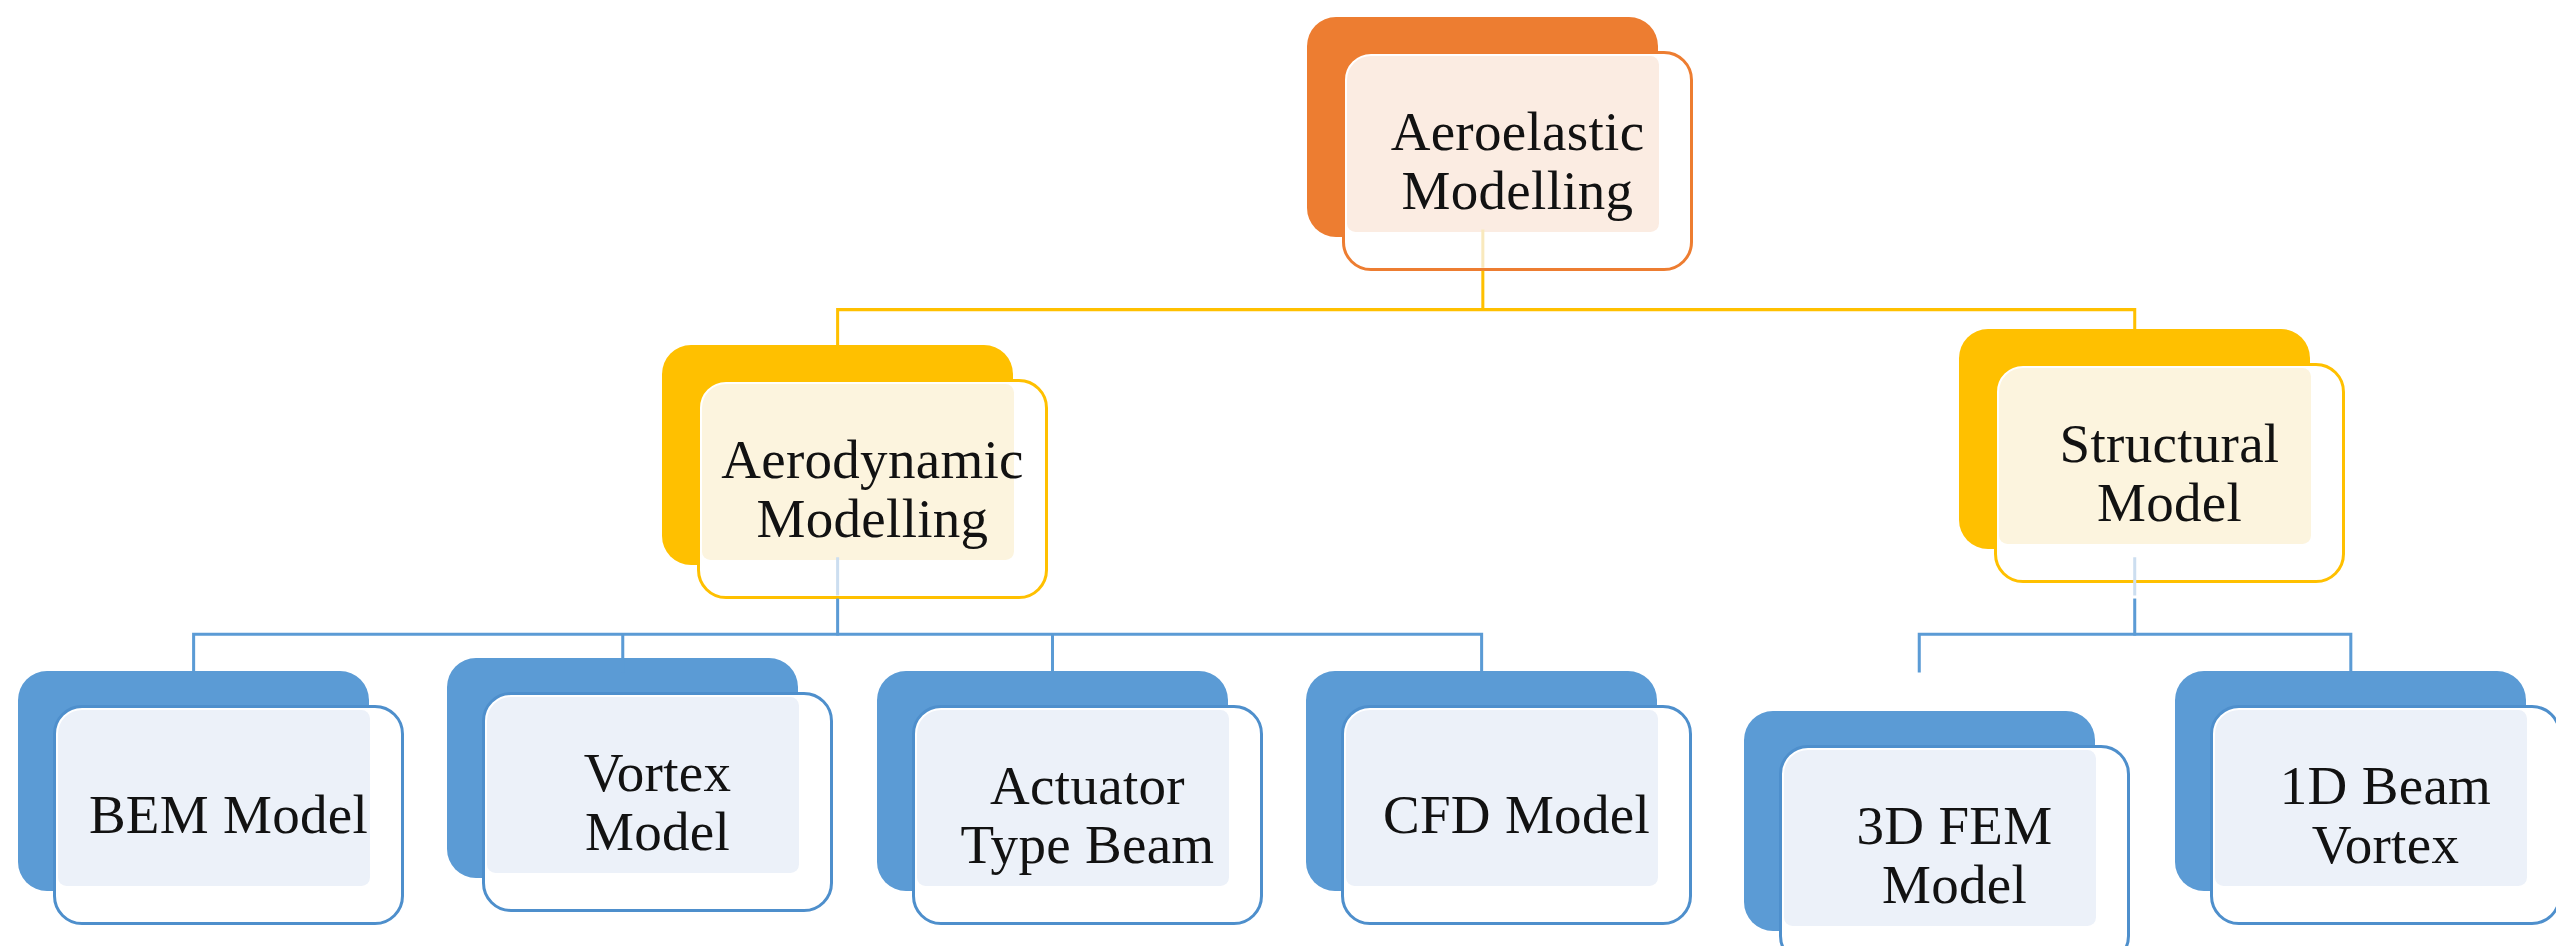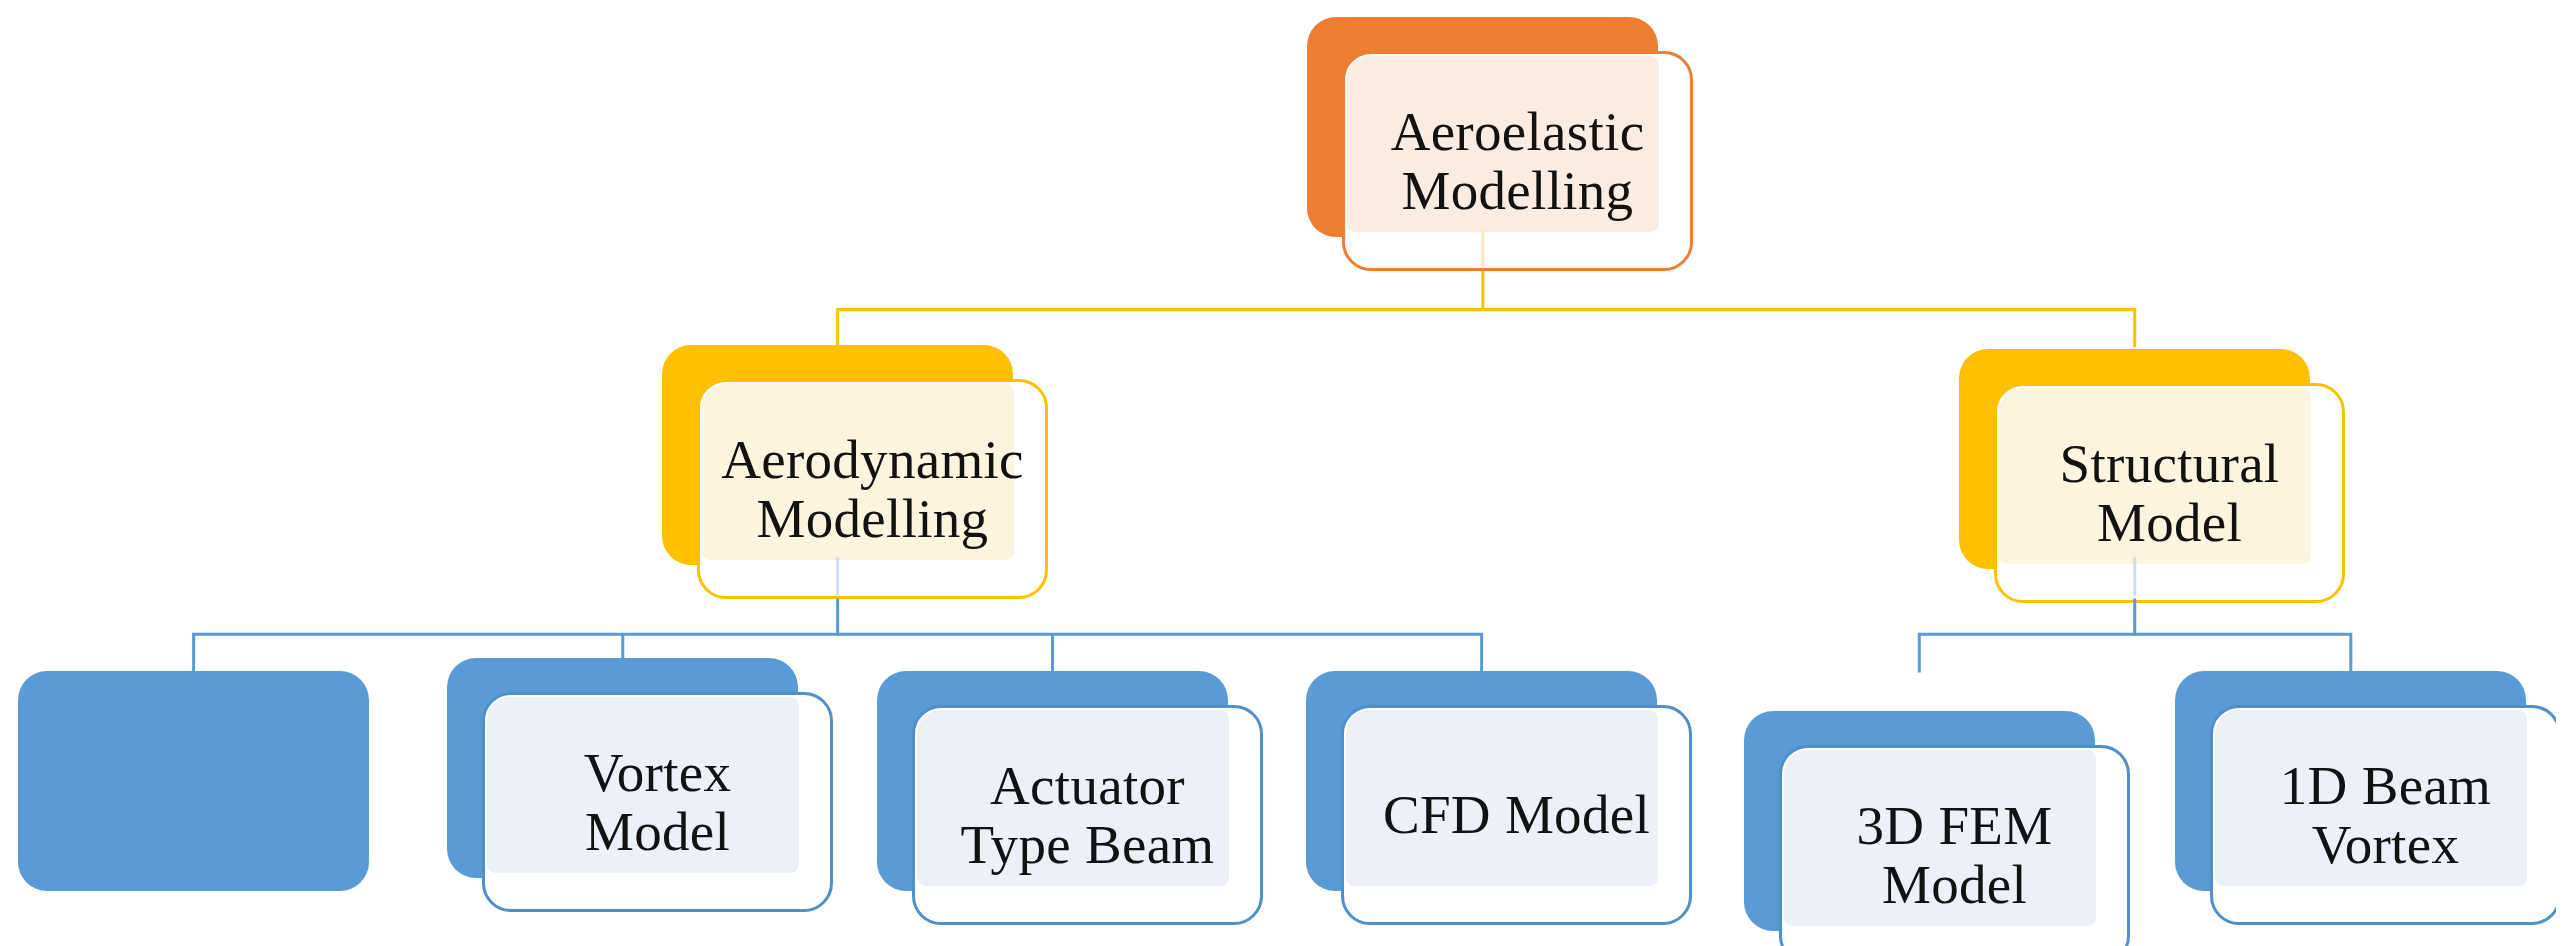--- a/index.html
+++ b/index.html
@@ -46,31 +46,35 @@
 
   <div class="node yellow" style="left:662px;top:345px;">
     <div class="back"></div>
     <div class="front">
       <div class="tint"></div>
       <div class="label">Aerodynamic
 Modelling</div>
     </div>
   </div>
 
-  <div class="node yellow" style="left:1959px;top:349px;">
+  <div class="node yellow" style="left:1959px;top:329px;">
     <div class="back"></div>
     <div class="front">
       <div class="tint"></div>
       <div class="label">Structural
 Model</div>
     </div>
   </div>
 
   <div class="node blue" style="left:18px;top:671px;">
     <div class="back"></div>
+    <div class="front">
+      <div class="tint"></div>
+      <div class="label">BEM Model</div>
+    </div>
   </div>
 
   <div class="node blue" style="left:447px;top:658px;">
     <div class="back"></div>
     <div class="front">
       <div class="tint"></div>
       <div class="label">Vortex
 Model</div>
     </div>
   </div>

